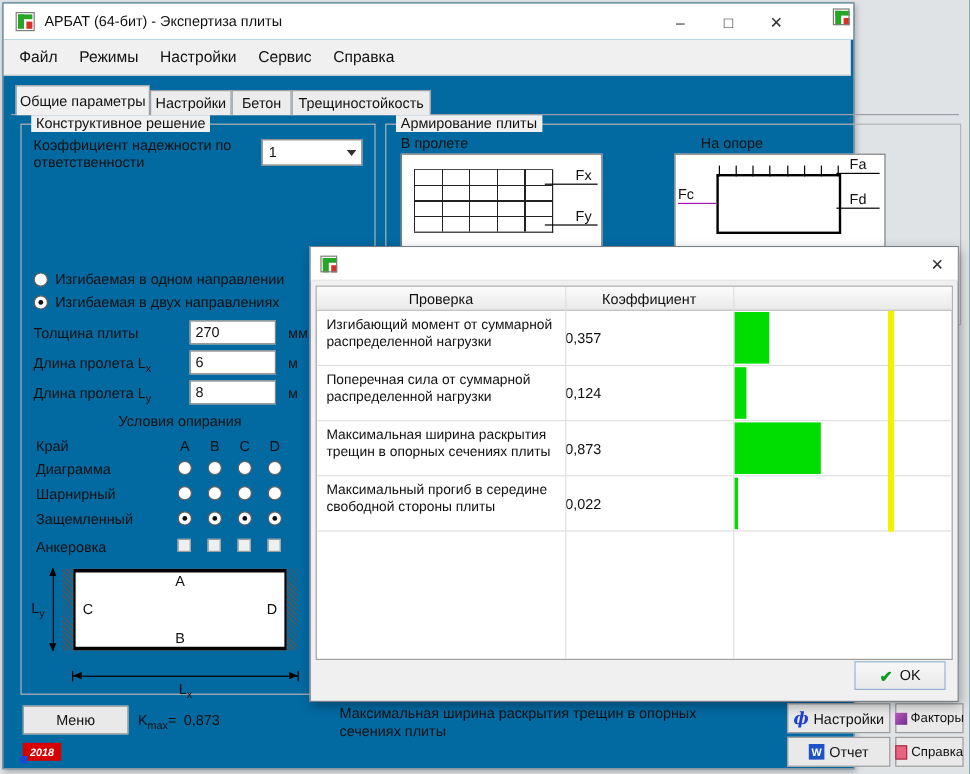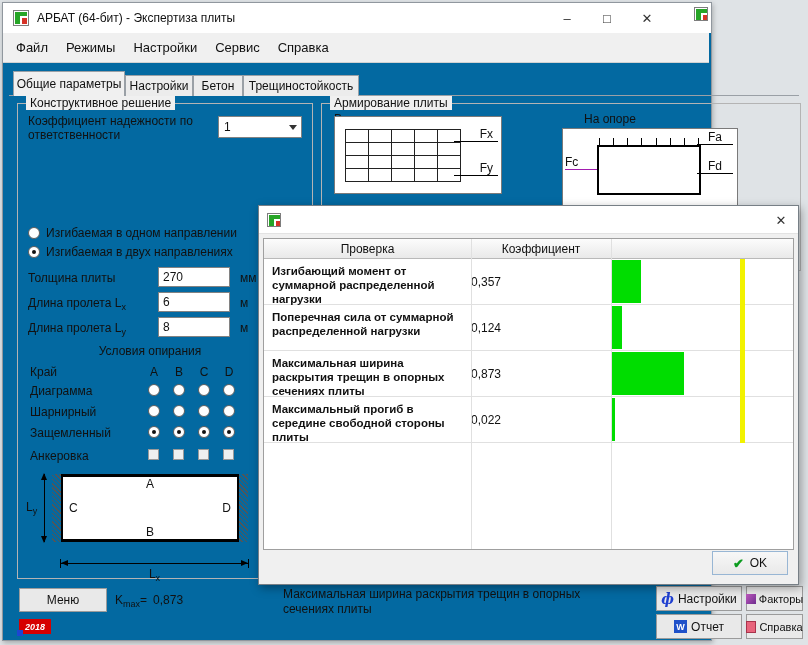--- a/index.html
+++ b/index.html
@@ -84,21 +84,21 @@
   .pl-d { right:6px; top:50%; transform:translateY(-50%); }
   .hdim { position:absolute; left:35px; top:95px; width:187px; height:1px; background:#000; }
   .hdim::before { content:""; position:absolute; left:0; top:-3px; border-top:3px solid transparent; border-bottom:3px solid transparent; border-right:7px solid #000; }
   .hdim::after { content:""; position:absolute; right:0; top:-3px; border-top:3px solid transparent; border-bottom:3px solid transparent; border-left:7px solid #000; }
   .tick { position:absolute; width:1px; height:9px; background:#000; top:91px; }
   .tickL { left:34px; } .tickR { left:222px; }
   .lx-label { position:absolute; left:35px; top:99px; width:187px; text-align:center; font-size:12px; }
 
   
   .span-title { position:absolute; left:12px; top:8px; font-size:12px; }
-  .span-panel { position:absolute; left:12px; top:12px; width:168px; height:78px; background:#fff; border:1px solid #7a7a7a; }
+  .span-panel { position:absolute; left:12px; top:24px; width:168px; height:78px; background:#fff; border:1px solid #7a7a7a; }
   .mesh { position:absolute; left:10px; top:12px; width:116px; height:53px;
       background-image:repeating-linear-gradient(to right,#222 0 1px,transparent 1px 23px),
                        repeating-linear-gradient(to bottom,#222 0 1px,transparent 1px 13px);
       border-right:1px solid #222; border-bottom:1px solid #222; }
   .fx-label { position:absolute; right:3px; top:10px; width:44px; border-bottom:1px solid #000; font-size:12px; text-align:right; padding-right:5px; }
   .fy-label { position:absolute; right:3px; top:44px; width:44px; border-bottom:1px solid #000; font-size:12px; text-align:right; padding-right:5px; }
   .onsup-title { position:absolute; left:262px; top:8px; font-size:12px; }
   .onsup-panel { position:absolute; left:240px; top:24px; width:176px; height:78px; background:#fff; border:1px solid #7a7a7a; }
   .onsup-rect { position:absolute; left:34px; top:16px; width:104px; height:50px; border:2px solid #000; background:#fff; }
   .onsup-ticks { position:absolute; left:36px; top:9px; width:100px; display:flex; justify-content:space-between; }
@@ -130,21 +130,21 @@
   .dlg-titlebar { position:absolute; left:0; top:0; right:0; height:28px; background:#fff; border-bottom:1px solid #e3e3e3; }
   .dlg-icon { position:absolute; left:8px; top:7px; width:14px; height:14px; }
   .dlg-title { position:absolute; left:30px; top:0; line-height:28px; font-size:12px; }
   .dlg-close { position:absolute; right:2px; top:2px; width:30px; height:24px; display:flex; align-items:center; justify-content:center; font-size:13px; color:#333; }
   .dlg-table { position:absolute; left:4px; top:32px; width:531px; height:312px; background:#fff; border:1px solid #9f9f9f; }
   .dt-header { display:flex; height:20px; background:linear-gradient(#fcfcfc,#e9e9e9); border-bottom:1px solid #b9b9b9; font-size:12px; }
   .dt-h1 { width:207px; display:flex; align-items:center; justify-content:center; }
   .dt-h2 { width:140px; display:flex; align-items:center; justify-content:center; }
   .dt-h3 { flex:1; }
   .dt-row { display:flex; height:46px; border-bottom:1px solid #e0e0e0; }
-  .dt-cat { width:207px; padding:5px 8px 0 8px; font-size:11.5px; line-height:14px;font-weight:bold; }
+  .dt-cat { width:207px; padding:5px 8px 0 8px; font-size:11.5px; line-height:14px; }
   .dt-val { width:140px; display:flex; align-items:center; padding-left:0; font-size:12px; }
   .dt-chart { flex:1; position:relative; }
   .bar { position:absolute; left:1px; top:1px; bottom:1px; background:#00dd00; }
   .vsep { position:absolute; top:0; bottom:0; width:1px; background:#e0e0e0; }
   .vsep1 { left:207px; } .vsep2 { left:347px; }
   .threshold { position:absolute; left:476px; top:20px; height:184px; width:5px; background:#f2f200; }
   .dlg-ok { position:absolute; right:10px; bottom:9px; width:76px; height:24px; background:linear-gradient(#f7f7f7,#e9e9e9); border:1px solid #98b6d4; display:flex; align-items:center; justify-content:center; gap:6px; font-size:12px; }
   .ok-check { color:#0c9c1f; font-size:13px; font-weight:bold; line-height:1; }
 </style>
 </head>

